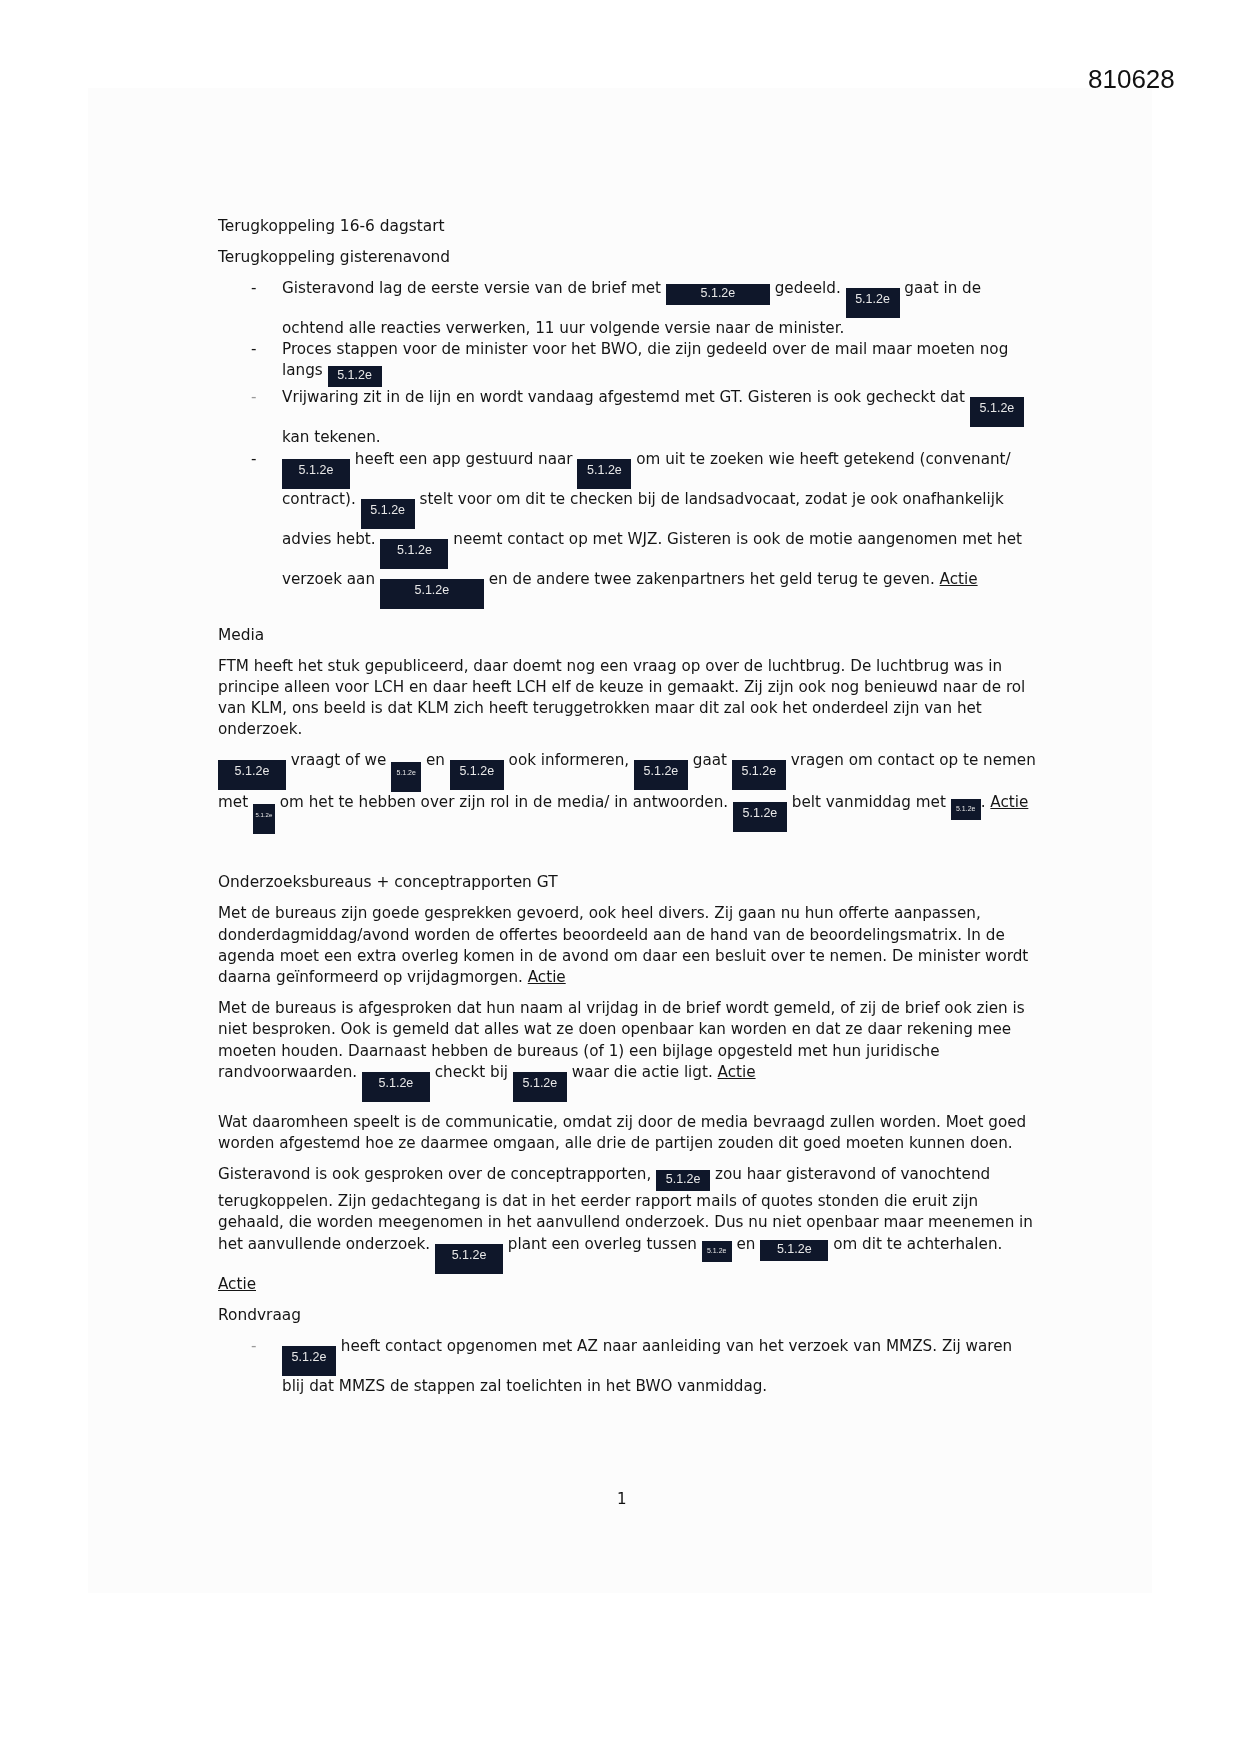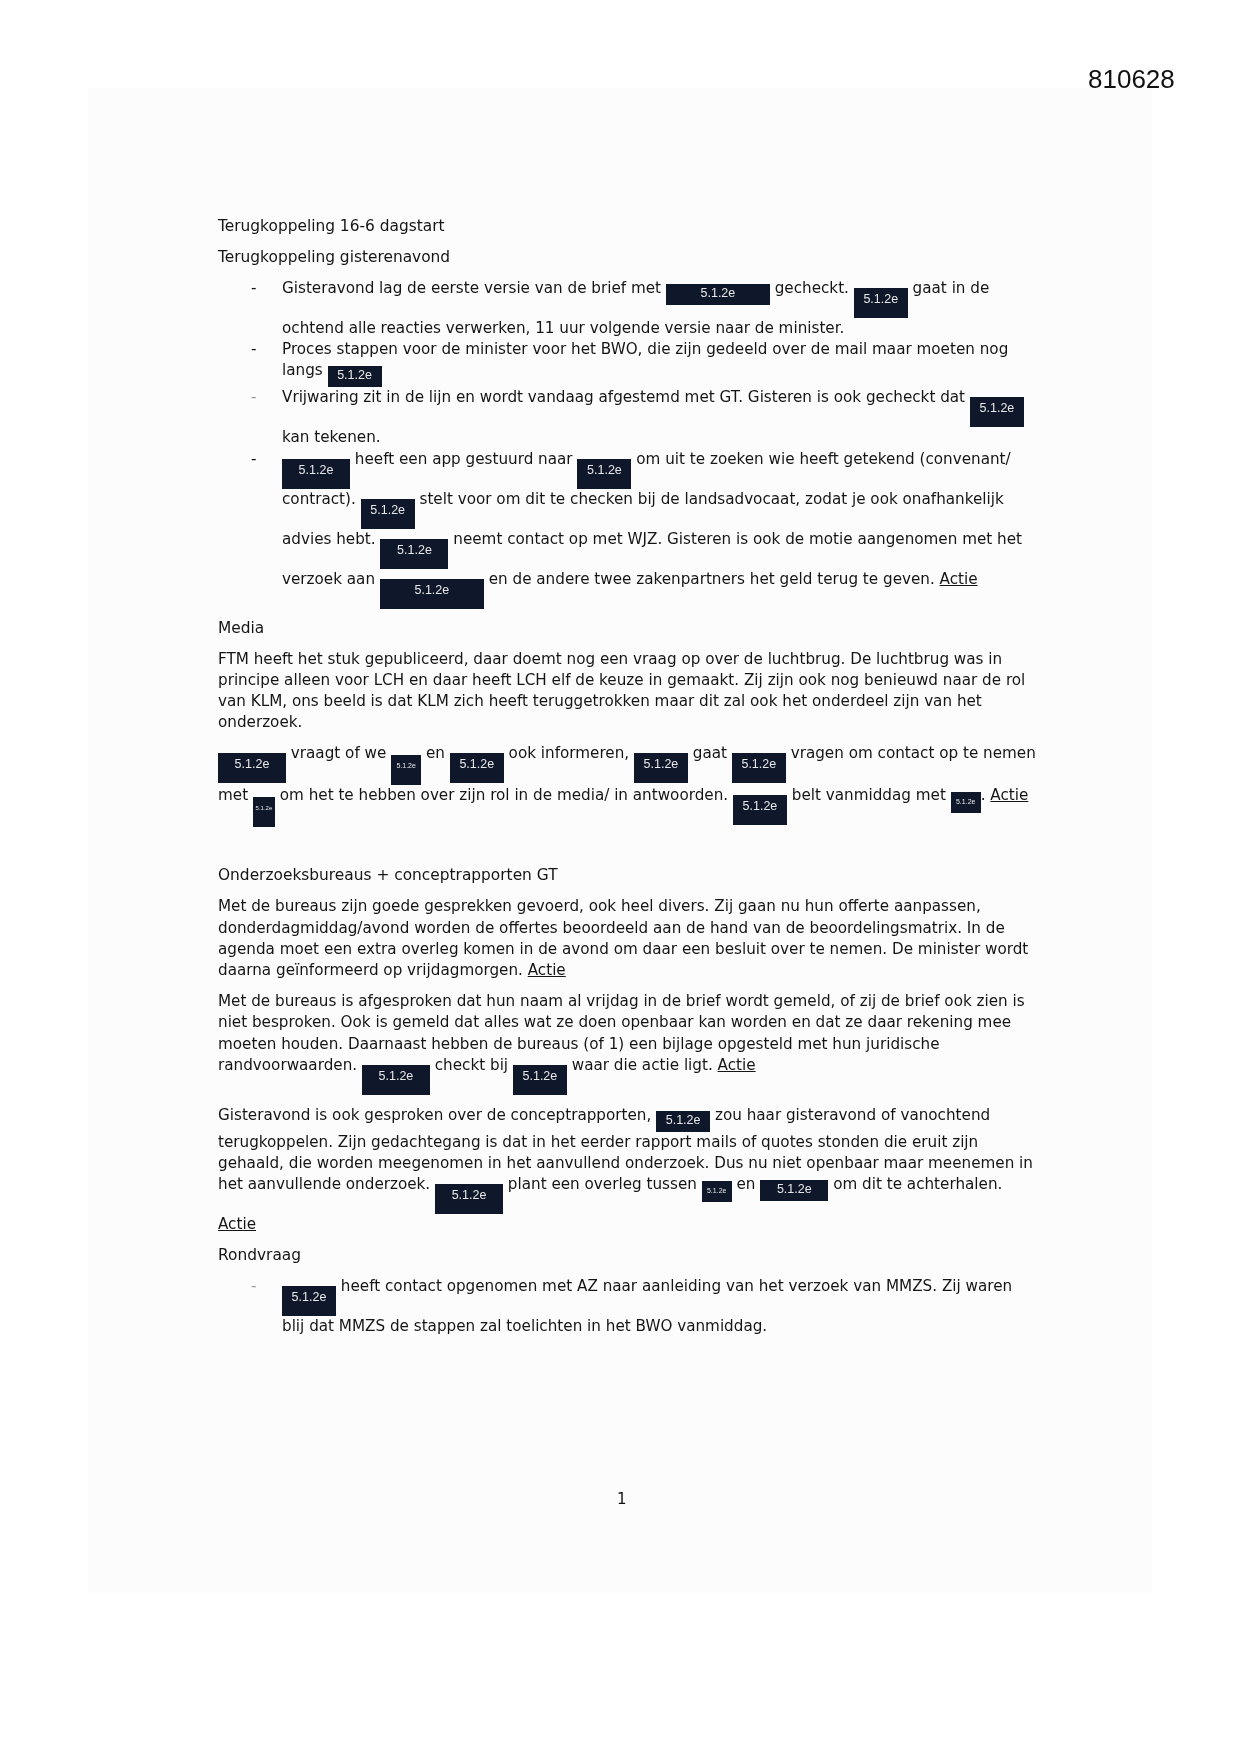--- a/index.html
+++ b/index.html
@@ -38,49 +38,50 @@
 <div class="page"></div>
 
 <div class="content">
 
   <h2 class="h-main">Terugkoppeling 16-6 dagstart</h2>
 
   <h2 class="h-sub">Terugkoppeling gisterenavond</h2>
   <ul class="dash">
     <li>
       <span class="bullet">-</span>
-      <span>Gisteravond lag de eerste versie van de brief met </span><span class="red w-lg">5.1.2e</span><span> gecheckt. </span><span class="red w-sm tall">5.1.2e</span><span> gaat in de ochtend alle reacties verwerken, 11 uur volgende versie naar de minister.</span>
+      <span>Gisteravond lag de eerste versie van de brief met </span><span class="red w-lg">5.1.2e</span><span> gedeeld. </span><span class="red w-sm tall">5.1.2e</span><span> gaat in de ochtend alle reacties verwerken, 11 uur volgende versie naar de minister.</span>
     </li>
     <li>
       <span class="bullet">-</span>
       <span>Proces stappen voor de minister voor het BWO, die zijn gedeeld over de mail maar moeten nog langs </span><span class="red w-sm">5.1.2e</span>
     </li>
     <li>
       <span class="bullet" style="color:#999">-</span>
       <span>Vrijwaring zit in de lijn en wordt vandaag afgestemd met GT. Gisteren is ook gecheckt dat </span><span class="red w-sm tall">5.1.2e</span><span> kan tekenen.</span>
     </li>
     <li>
       <span class="bullet">-</span>
       <span class="red w-md tall">5.1.2e</span><span> heeft een app gestuurd naar </span><span class="red w-sm tall">5.1.2e</span><span> om uit te zoeken wie heeft getekend (convenant/ contract). </span><span class="red w-sm tall">5.1.2e</span><span> stelt voor om dit te checken bij de landsadvocaat, zodat je ook onafhankelijk advies hebt. </span><span class="red w-md tall">5.1.2e</span><span> neemt contact op met WJZ. Gisteren is ook de motie aangenomen met het verzoek aan </span><span class="red w-lg tall">5.1.2e</span><span> en de andere twee zakenpartners het geld terug te geven. </span><span class="actie">Actie</span>
     </li>
   </ul>
 
-  <h2 class="sec-title" style="margin-top:9px">Media</h2>
+  <h2 class="sec-title" style="margin-top:16px">Media</h2>
   <p>FTM heeft het stuk gepubliceerd, daar doemt nog een vraag op over de luchtbrug. De luchtbrug was in principe alleen voor LCH en daar heeft LCH elf de keuze in gemaakt. Zij zijn ook nog benieuwd naar de rol van KLM, ons beeld is dat KLM zich heeft teruggetrokken maar dit zal ook het onderdeel zijn van het onderzoek.</p>
   <p>
     <span class="red w-md tall">5.1.2e</span><span> vraagt of we </span><span class="red w-xs tall">5.1.2e</span><span> en </span><span class="red w-sm tall">5.1.2e</span><span> ook informeren, </span><span class="red w-sm tall">5.1.2e</span><span> gaat </span><span class="red w-sm tall">5.1.2e</span><span> vragen om contact op te nemen met </span><span class="red w-xxs tall">5.1.2e</span><span> om het te hebben over zijn rol in de media/ in antwoorden. </span><span class="red w-sm tall">5.1.2e</span><span> belt vanmiddag met </span><span class="red w-xs">5.1.2e</span><span>. </span><span class="actie">Actie</span>
   </p>
 
   <div class="gap"></div>
 
   <h2 class="sec-title">Onderzoeksbureaus + conceptrapporten GT</h2>
   <p><span>Met de bureaus zijn goede gesprekken gevoerd, ook heel divers. Zij gaan nu hun offerte aanpassen, donderdagmiddag/avond worden de offertes beoordeeld aan de hand van de beoordelingsmatrix. In de agenda moet een extra overleg komen in de avond om daar een besluit over te nemen. De minister wordt daarna geïnformeerd op vrijdagmorgen. </span><span class="actie">Actie</span></p>
   <p>
     <span>Met de bureaus is afgesproken dat hun naam al vrijdag in de brief wordt gemeld, of zij de brief ook zien is niet besproken. Ook is gemeld dat alles wat ze doen openbaar kan worden en dat ze daar rekening mee moeten houden. Daarnaast hebben de bureaus (of 1) een bijlage opgesteld met hun juridische randvoorwaarden. </span><span class="red w-md tall">5.1.2e</span><span> checkt bij </span><span class="red w-sm tall">5.1.2e</span><span> waar die actie ligt. </span><span class="actie">Actie</span>
   </p>
+  <p>Wat daaromheen speelt is de communicatie, omdat zij door de media bevraagd zullen worden. Moet goed worden afgestemd hoe ze daarmee omgaan, alle drie de partijen zouden dit goed moeten kunnen doen.</p>
   <p>
     <span>Gisteravond is ook gesproken over de conceptrapporten, </span><span class="red w-sm">5.1.2e</span><span> zou haar gisteravond of vanochtend terugkoppelen. Zijn gedachtegang is dat in het eerder rapport mails of quotes stonden die eruit zijn gehaald, die worden meegenomen in het aanvullend onderzoek. Dus nu niet openbaar maar meenemen in het aanvullende onderzoek. </span><span class="red w-md tall">5.1.2e</span><span> plant een overleg tussen </span><span class="red w-xs">5.1.2e</span><span> en </span><span class="red w-md">5.1.2e</span><span> om dit te achterhalen. </span><span class="actie">Actie</span>
   </p>
 
   <h2 class="sec-title" style="margin-top:6px">Rondvraag</h2>
   <ul class="dash">
     <li>
       <span class="bullet" style="color:#999">-</span>
       <span class="red w-sm tall">5.1.2e</span><span> heeft contact opgenomen met AZ naar aanleiding van het verzoek van MMZS. Zij waren blij dat MMZS de stappen zal toelichten in het BWO vanmiddag.</span>
     </li>

